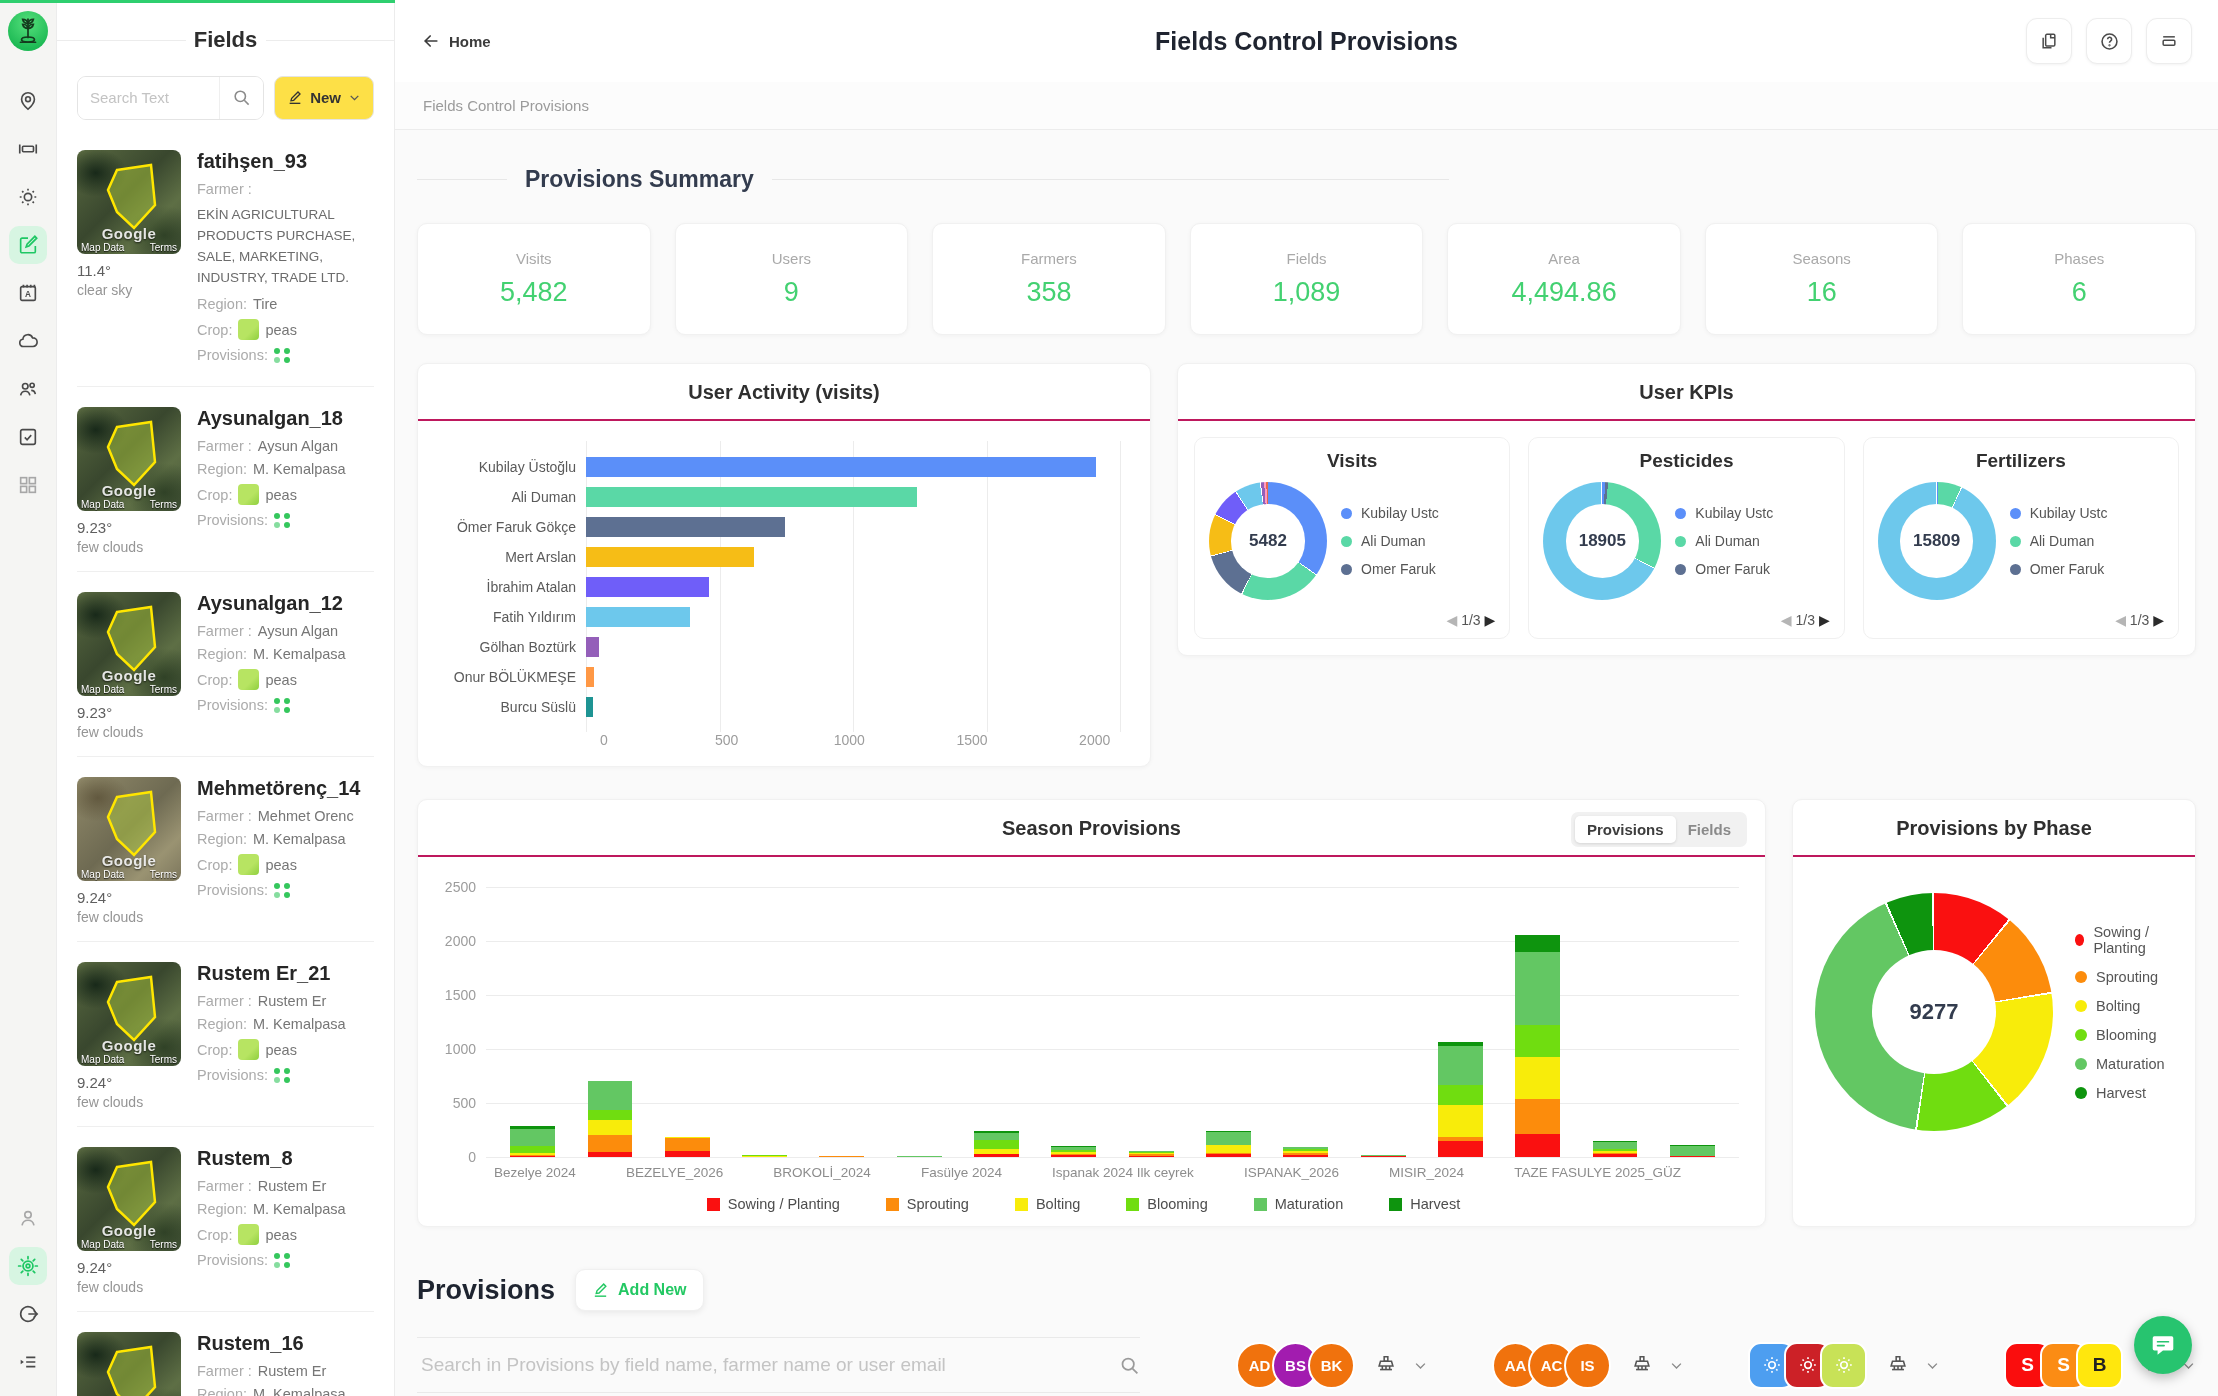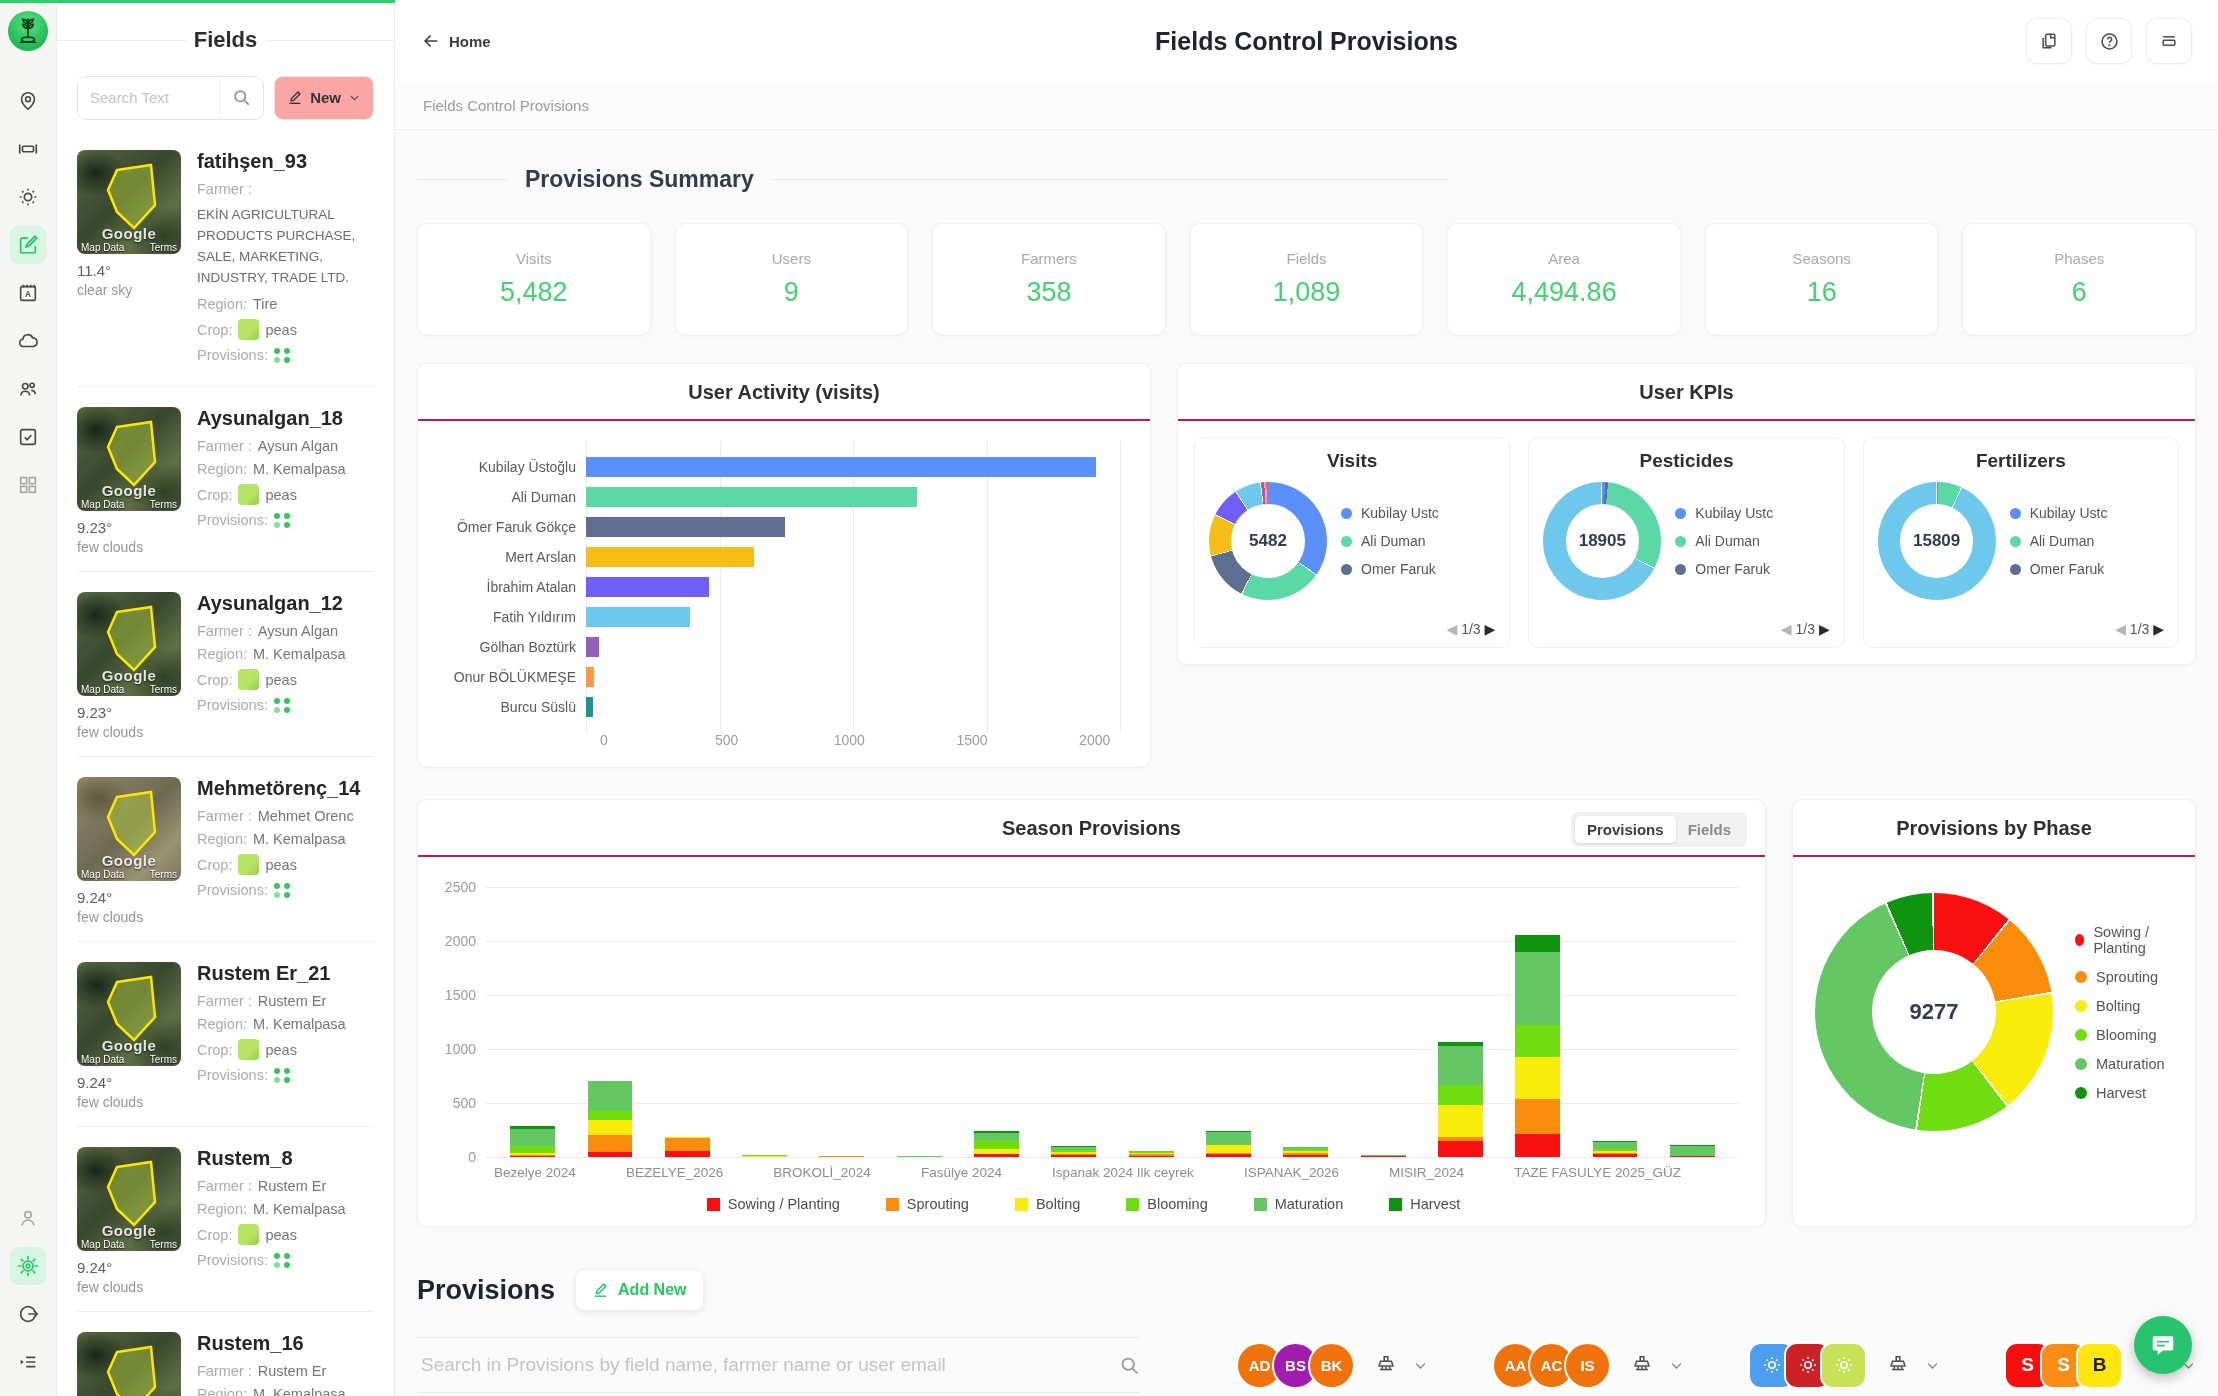--- a/index.html
+++ b/index.html
@@ -22,21 +22,21 @@
   
   .fields-panel { width:338px; flex:0 0 338px; border-right:1px solid #ececec; background:#fff; padding:0 20px; display:flex; flex-direction:column; overflow:hidden; }
   .panel-title-wrap { position:relative; margin:22px 0 20px; }
   .panel-title-wrap::before { content:''; position:absolute; left:-20px; right:-20px; top:50%; height:1px; background:#ececec; }
   .panel-title { position:relative; width:80px; margin:0 auto; background:#fff; text-align:center; font-weight:bold; font-size:22px; color:#2e2e2e; line-height:1.4; word-wrap:break-word; }
   .search-row { display:flex; gap:10px;border-radius:8px; }
   .search-box { flex:1; display:flex; border:1px solid #e4e4e4; border-radius:9px; overflow:hidden; background:#fff; height:44px; }
   .search-box input { flex:1; min-width:0; border:0; outline:none; padding:0 12px; font-size:15px; font-family:"Liberation Sans",sans-serif; color:#555; }
   .search-box input::placeholder { color:#c3c3c3; }
   .search-btn { width:44px; border:0; border-left:1px solid #efefef; background:#fff; display:flex; align-items:center; justify-content:center; cursor:pointer; }
-  .new-btn { height:44px; border:1px solid #e4e4e4; border-radius:9px; background:#fca5a5; display:flex; align-items:center; gap:7px; padding:0 12px; font-weight:bold; font-size:15px; color:#333; cursor:pointer; }
+  .new-btn { height:44px; border:1px solid #e4e4e4; border-radius:9px; background:#fde047; display:flex; align-items:center; gap:7px; padding:0 12px; font-weight:bold; font-size:15px; color:#333; cursor:pointer; }
   .card-list { margin-top:10px; overflow:hidden; flex:1; }
   .fcard { display:flex; gap:14px; padding:20px 0 16px; border-bottom:1px solid #efefef; cursor:pointer; }
   .fthumb-col { width:106px; flex:0 0 106px; }
   .fthumb { width:104px; height:104px; border-radius:8px; position:relative; overflow:hidden;
     background: radial-gradient(45px 34px at 18% 22%, rgba(15,32,20,.85), transparent 70%),
                 radial-gradient(55px 42px at 84% 82%, rgba(36,54,30,.75), transparent 70%),
                 linear-gradient(135deg,#5a6a41,#39472e 45%,#5e6f45 72%,#46553a); }
   .fthumb.light { background: radial-gradient(45px 34px at 20% 20%, rgba(90,80,55,.8), transparent 70%),
                 linear-gradient(135deg,#918a6a,#6e6a52 50%,#9a9372 78%,#7c765c); }
   .fthumb svg { position:absolute; inset:0; }
@@ -94,21 +94,21 @@
   .kpi-panel { flex:1; }
   .kpi-row { display:flex; gap:18px; padding:16px; }
   .kpi-card { flex:1; border:1px solid #f0f0f0; border-radius:10px; padding:12px 14px 10px; background:#fff; }
   .kpi-title { text-align:center; font-size:19px; font-weight:bold; color:#2f2f2f; margin-bottom:10px; }
   .kpi-flex { display:flex; align-items:center; gap:14px; }
   .donut { border-radius:50%; position:relative; flex:0 0 auto; }
   .donut .hole { position:absolute; background:#fff; border-radius:50%; display:flex; align-items:center; justify-content:center; font-weight:bold; color:#333c4e; }
   .kpi-legend { display:flex; flex-direction:column; gap:12px; flex:1; }
   .lg-item { display:flex; align-items:center; gap:9px; font-size:14px; color:#555; }
   .lg-dot { width:11px; height:11px; border-radius:50%; flex:0 0 auto; }
-  .kpi-pager { text-align:right; font-size:14px; color:#555; margin-top:21px; }
+  .kpi-pager { text-align:right; font-size:14px; color:#555; margin-top:12px; }
   .pg-left { color:#b5b5b5; cursor:pointer; }
   .pg-right { color:#2b2b2b; cursor:pointer; }
 
   
   .row2 { display:flex; gap:26px; margin-top:32px; align-items:flex-start; }
   .sp-panel { flex:1; height:428px; }
   .toggle { position:absolute; right:18px; top:12px; background:#f1f1f1; border-radius:7px; padding:4px; display:flex; font-size:15px; }
   .toggle .t-btn { padding:5px 12px; border-radius:5px; color:#8a8a8a; cursor:pointer; }
   .toggle .t-btn.on { background:#fff; color:#3d3d3d; box-shadow:0 1px 3px rgba(0,0,0,.12); }
   .sp-body { padding:30px 26px 0 10px; }

